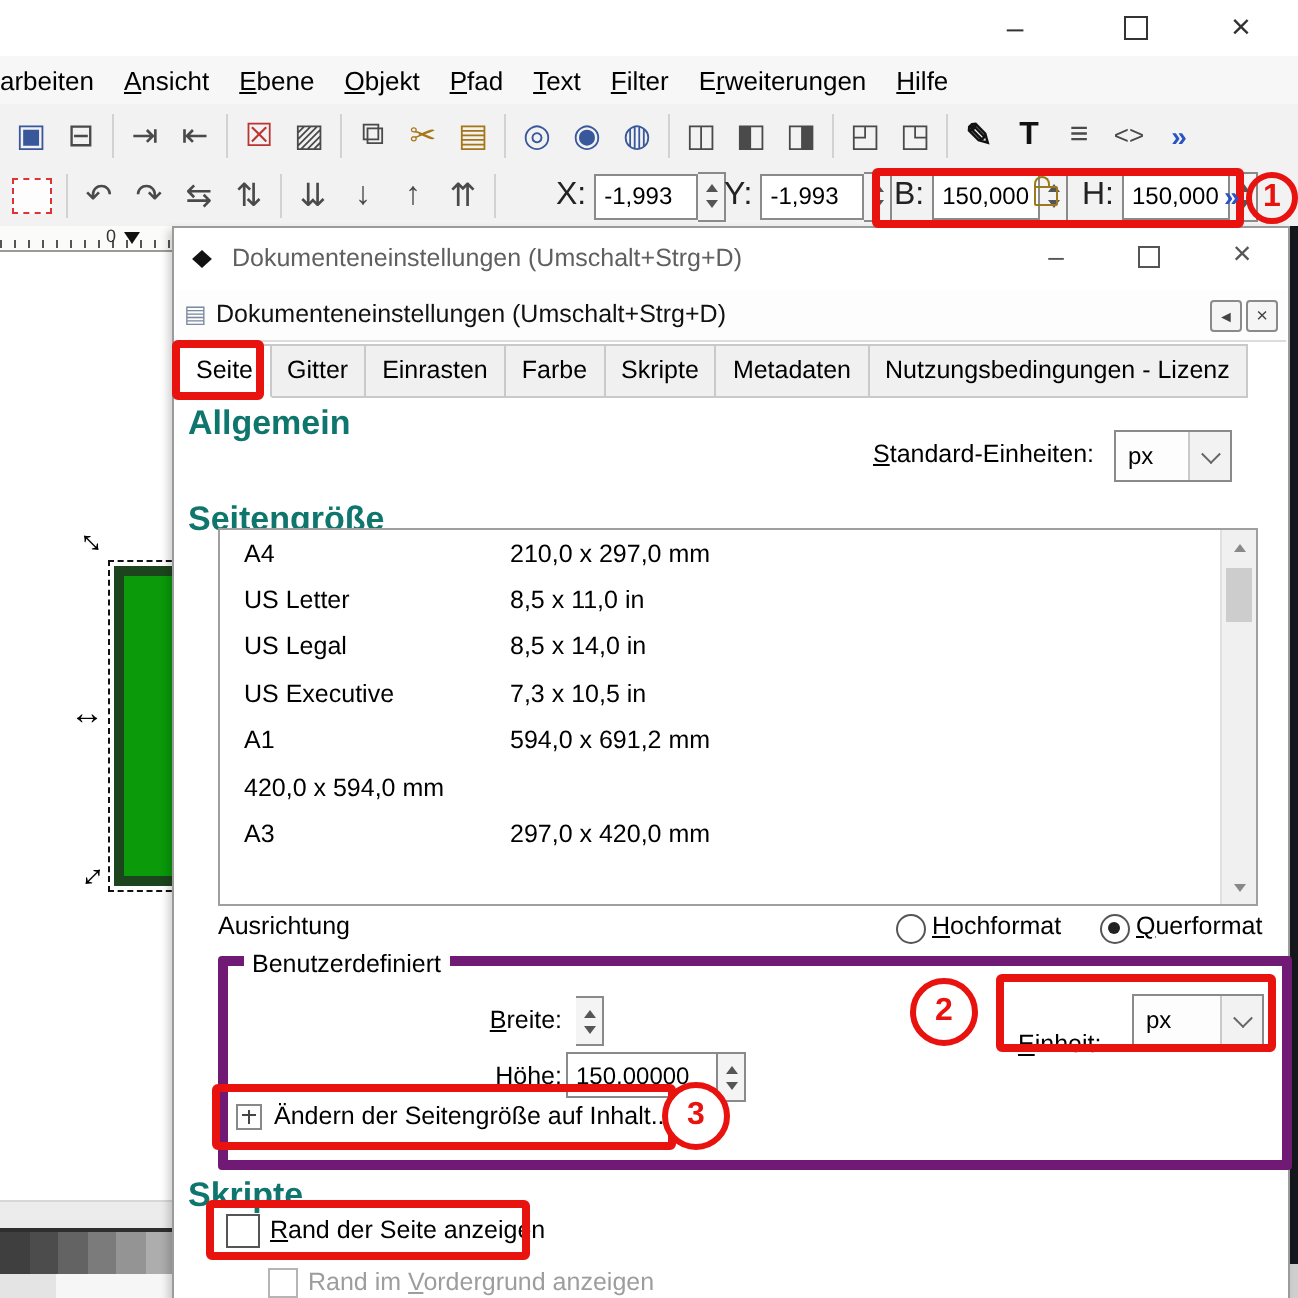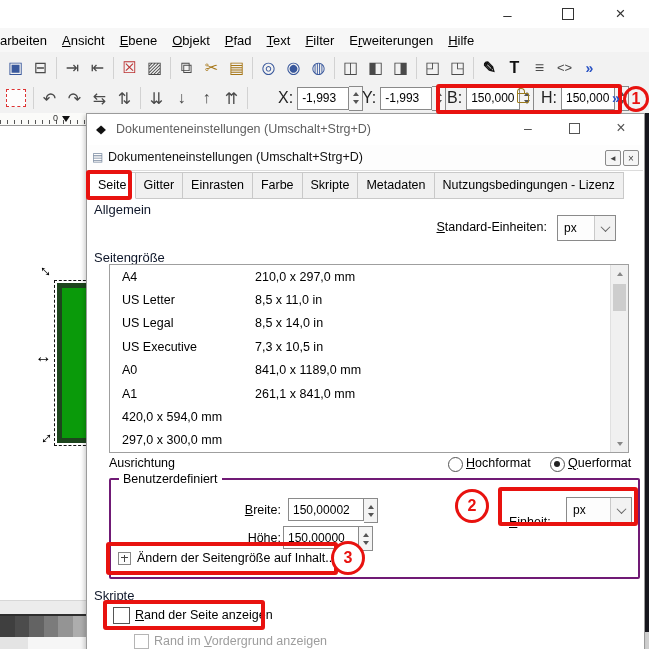--- a/index.html
+++ b/index.html
@@ -78,38 +78,38 @@
   .panel-icn{position:absolute;left:4px;top:5px;font-size:12px;color:#7a8aa0;}
   .panel-title{position:absolute;left:20px;top:5px;font-size:12.5px;color:#111;}
   .pbtn{position:absolute;top:5px;width:14px;height:14px;border:1px solid #8a8a8a;border-radius:2px;display:flex;align-items:center;justify-content:center;font-size:8px;color:#444;background:#f5f5f5;}
   .pbtn-x{font-size:10px;}
 
   .tabs{position:absolute;left:2px;top:58px;width:554px;height:27px;display:flex;font-size:12.5px;}
   .tab{padding:0 8px;line-height:25px;border:1px solid #c9c9c9;border-left:none;background:#f0f0f0;white-space:nowrap;}
   .tab:first-child{border-left:1px solid #c9c9c9;}
   .tab.active{background:#fff;border-bottom:1px solid #fff;}
 
-  .heading{position:absolute;font-size:13px;font-weight:normal;color:#0f172a;}
+  .heading{position:absolute;font-size:17px;font-weight:bold;color:#0f766e;}
   .lbl{position:absolute;font-size:12.5px;color:#000;white-space:nowrap;}
   .dd{position:absolute;height:24px;border:1px solid #8a8a8a;background:#fdfdfd;display:flex;align-items:center;font-size:12px;}
   .dd .val{flex:1;padding-left:6px;}
   .dd .chev{width:20px;height:100%;border-left:1px solid #c9c9c9;background:#f2f2f2;display:flex;align-items:center;justify-content:center;}
   .chev i{width:6px;height:6px;border-right:1.5px solid #666;border-bottom:1.5px solid #666;transform:rotate(45deg) translate(-1px,-1px);}
 
   .listbox{position:absolute;left:22px;top:150px;width:518px;height:187px;border:1px solid #9f9f9f;background:#fff;overflow:hidden;}
   .lrow{height:23.4px;display:flex;align-items:center;font-size:12.5px;padding-left:12px;}
   .lrow .nm{width:133px;}
   .vscroll{position:absolute;right:0;top:0;width:17px;height:100%;background:#f0f0f0;border-left:1px solid #e0e0e0;}
   .varr{position:absolute;left:0;width:17px;height:17px;display:flex;align-items:center;justify-content:center;}
   .vthumb{position:absolute;left:2px;top:19px;width:13px;height:27px;background:#cdcdcd;}
 
   .radio{position:absolute;width:13px;height:13px;border:1px solid #555;border-radius:50%;background:#fff;}
   .radio.sel::after{content:"";position:absolute;left:2.5px;top:2.5px;width:6px;height:6px;border-radius:50%;background:#222;}
 
-  .groupbox{position:absolute;left:22px;top:364px;width:527px;height:97px;border:2px solid #701a75;border-radius:2px;}
+  .groupbox{position:absolute;left:22px;top:364px;width:527px;height:97px;border:5px solid #701a75;border-radius:2px;}
   .legend{position:absolute;left:8px;top:-8px;background:#fff;padding:0 4px;font-size:12.5px;}
 
   .spinfield{position:absolute;display:flex;height:23px;}
   .spinfield .fbox{width:66px;height:21px;}
   .expander{position:absolute;display:flex;align-items:center;font-size:12.5px;}
   .plusbox{width:11px;height:11px;border:1px solid #888;background:#fdfdfd;position:relative;margin-right:6px;}
   .plusbox::before{content:"";position:absolute;left:2px;top:4.5px;width:7px;height:1px;background:#444;}
   .plusbox::after{content:"";position:absolute;left:4.5px;top:2px;width:1px;height:7px;background:#444;}
 
   .checkbox{position:absolute;width:15px;height:15px;border:1px solid #555;background:#fff;}
@@ -321,32 +321,29 @@
         </div>
       <div class="lrow">
           <span class="nm">US Legal</span>
           <span>8,5 x 14,0 in</span>
         </div>
       <div class="lrow">
           <span class="nm">US Executive</span>
           <span>7,3 x 10,5 in</span>
         </div>
       <div class="lrow">
-          <span class="nm">A0</span>
-          <span>841,0 x 1189,0 mm</span>
-        </div>
-      <div class="lrow">
           <span class="nm">A1</span>
-          <span>261,1 x 841,0 mm</span>
+          <span>594,0 x 691,2 mm</span>
         </div>
       <div class="lrow">
           <span>420,0 x 594,0 mm</span>
         </div>
       <div class="lrow">
-          <span>297,0 x 300,0 mm</span>
+          <span class="nm">A3</span>
+          <span>297,0 x 420,0 mm</span>
         </div>
       <div class="vscroll">
         <span class="varr" style="top:0">
             <i class="tri-up" style="border-bottom-color:#888"></i>
           </span>
         <span class="vthumb"></span>
         <span class="varr" style="bottom:0;top:auto">
             <i class="tri-dn" style="border-top-color:#888"></i>
           </span>
       </div>
@@ -357,21 +354,20 @@
     <span class="lbl" style="left:379px;top:342px"><u>H</u>ochformat</span>
     <span class="radio sel" style="left:463px;top:343px"></span>
     <span class="lbl" style="left:481px;top:342px"><u>Q</u>uerformat</span>
 
     <div class="groupbox">
       <span class="legend">Benutzerdefiniert</span>
     </div>
 
     <span class="lbl" style="left:120px;top:389px;width:74px;text-align:right"><u>B</u>reite:</span>
     <div class="spinfield" style="left:201px;top:384px">
-      <span class="fbox">150,00002</span>
       <span class="spin">
           <i class="tri-up"></i>
           <i class="tri-dn"></i>
         </span>
     </div>
     <span class="lbl" style="left:120px;top:417px;width:74px;text-align:right"><u>H</u>öhe:</span>
     <div class="spinfield" style="left:196px;top:412px">
       <span class="fbox">150,00000</span>
       <span class="spin">
           <i class="tri-up"></i>

